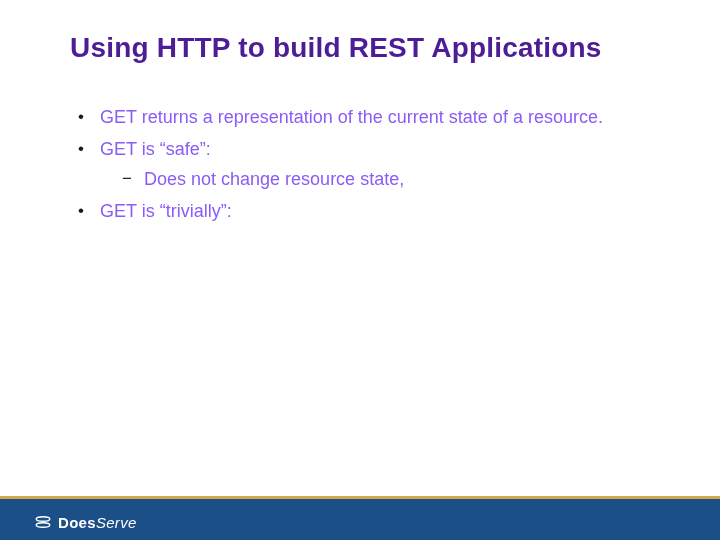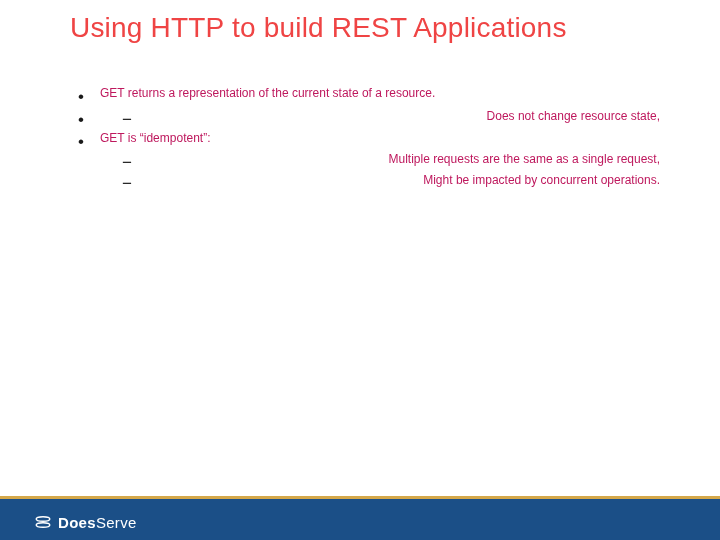--- a/index.html
+++ b/index.html
@@ -1,55 +1,52 @@
 <!DOCTYPE html>
 <html><head>
 <meta charset="utf-8">
 <style>
   * { margin: 0; padding: 0; box-sizing: border-box; }
   html, body { width: 720px; height: 540px; font-family: Arial, Helvetica, sans-serif; background: #fff; color: #222; }
   .slide { position: relative; width: 720px; height: 540px; overflow: hidden; }
-  .title { font-size: 28px; font-weight: 400; color: #ef4444; padding: 12px 0 0 70px; letter-spacing: 0.2px; }
-  .content { padding: 40px 60px 0 78px; font-size: 12px; line-height: 1.55; color: #be185d; }
+  .title { font-size: 28px; font-weight: 700; color: #4c1d95; padding: 32px 0 0 70px; letter-spacing: 0.2px; }
+  .content { padding: 40px 60px 0 78px; font-size: 18px; line-height: 1.55; color: #8b5cf6; }
   ul.top { list-style: none; }
   ul.top > li { position: relative; padding-left: 22px; margin-bottom: 4px; }
   ul.top > li::before { content: "•"; position: absolute; left: 0; top: 0; font-size: 17px; color: #1a1a1a; }
   ul.sub { list-style: none; margin-top: 2px; margin-left: 22px; }
-  ul.sub > li { position: relative; padding-left: 22px; margin-bottom: 3px; text-align: right; }
+  ul.sub > li { position: relative; padding-left: 22px; margin-bottom: 3px; }
   ul.sub > li::before { content: "−"; position: absolute; left: 0; top: 0; font-size: 17px; color: #1a1a1a; }
   .footer { position: absolute; left: 0; right: 0; bottom: 0; height: 44px; }
   .footer .bar-top { position: absolute; left: 0; right: 0; top: 0; height: 3px; background: #d5a84a; }
   .footer .bar-bottom { position: absolute; left: 0; right: 0; top: 3px; bottom: 0; background: #1b4f87; }
   .brand { position: absolute; left: 34px; bottom: 9px; display: flex; align-items: center; gap: 6px; }
   .brand .logo { width: 18px; height: 18px; }
   .brand .logo svg { display: block; }
   .brand .name { color: #fff; font-size: 15px; font-weight: 600; letter-spacing: 0.3px; }
-  .brand .name .light { font-weight: 400; }
+  .brand .name .light { font-weight: 400; font-style: italic; }
 </style>
 </head>
 <body>
 
 <div class="slide">
 
   <h1 class="title">Using HTTP to build REST Applications</h1>
 
   <div class="content">
     <ul class="top">
       <li>GET returns a representation of the current state of a resource.</li>
       <li>
+        <span>GET is “safe”:</span>
         <ul class="sub">
           <li>Does not change resource state,</li>
         </ul>
       </li>
       <li>
-        <span>GET is “idempotent”:</span>
-        <ul class="sub">
-          <li>Multiple requests are the same as a single request,</li>
-          <li>Might be impacted by concurrent operations.</li>
-        </ul>
+        <span>GET is “trivially”:</span>
       </li>
     </ul>
   </div>
 
   <div class="footer">
     <div class="bar-top"></div>
     <div class="bar-bottom"></div>
     <div class="brand">
       <span class="logo">
         <svg viewBox="0 0 24 24" width="18" height="18">

